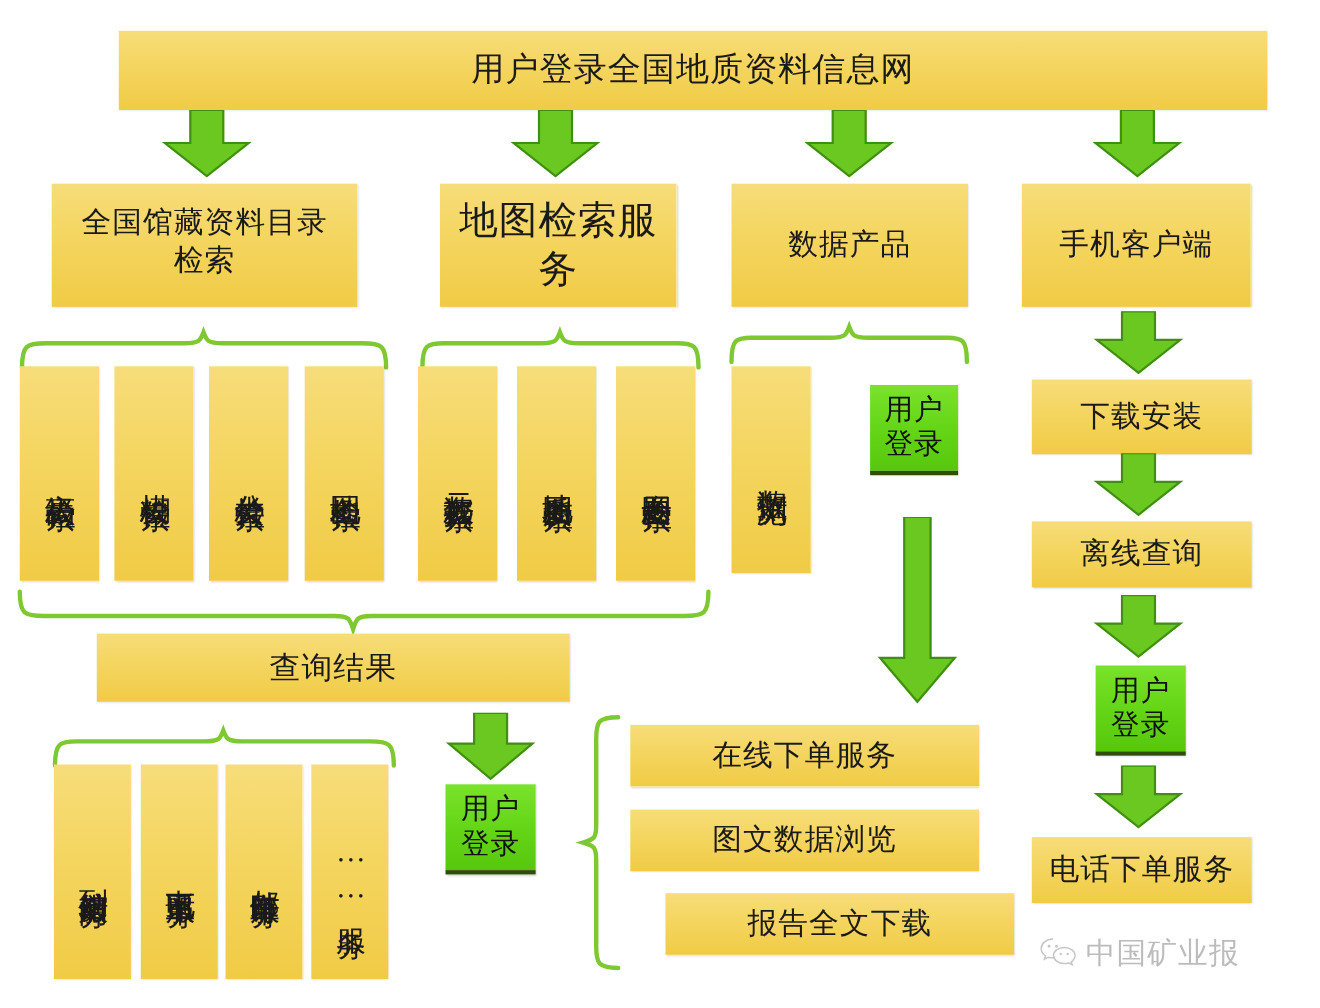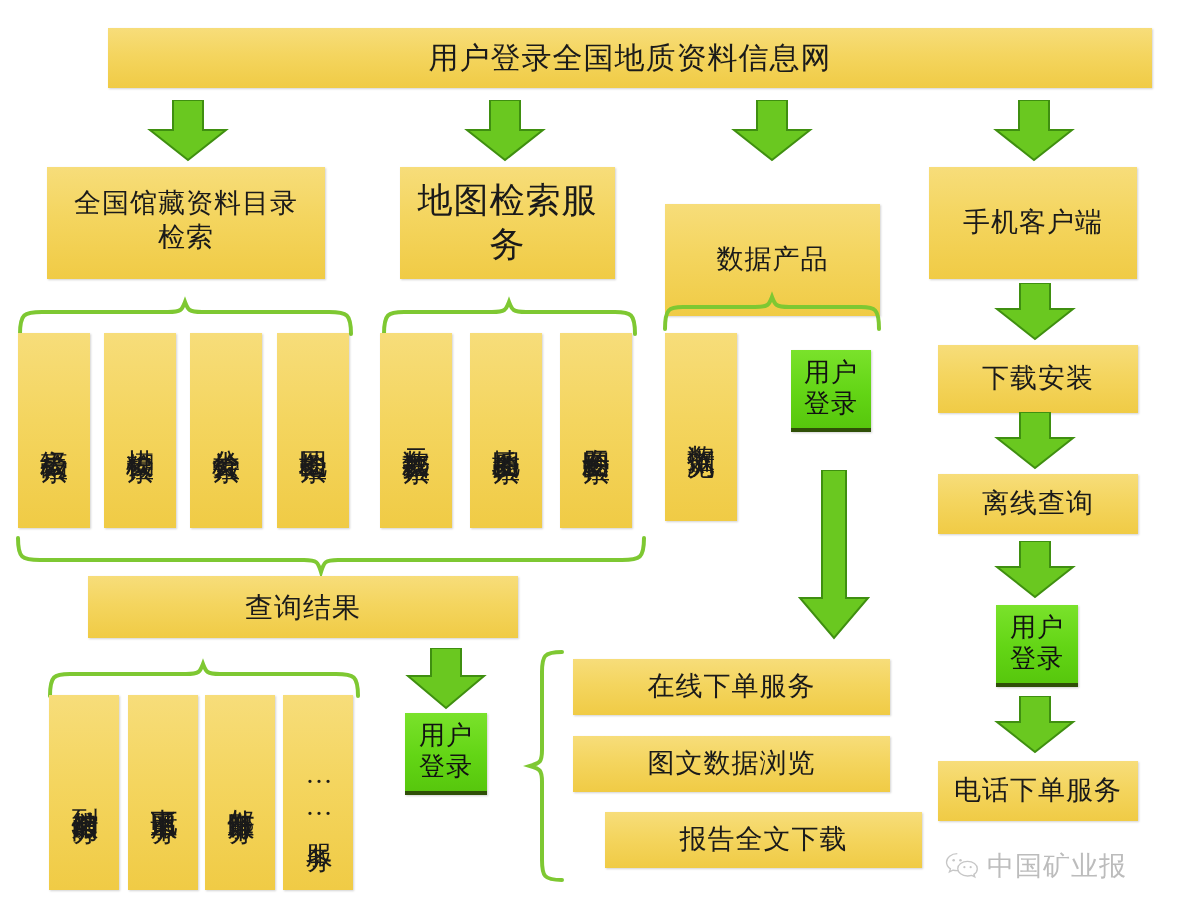--- a/index.html
+++ b/index.html
@@ -53,21 +53,21 @@
     letter-spacing:1px;
     opacity:.95;
   }
   #watermark .wechat{width:34px;height:30px;}
 </style>
 </head>
 <body>
 
 <div id="stage">
 
-  <div class="box shadow" style="left:108px;top:28px;width:1044px;height:60px;font-size:30px;">
+  <div class="box shadow" style="left:108px;top:28px;width:1044px;height:72px;font-size:30px;">
     <span>用户登录全国地质资料信息网</span>
   </div>
 
   <div class="arrow" style="left:146px;top:100px;">
     <svg width="84" height="62" viewBox="0 0 84 62">
         <polygon points="27,0 57,0 57,30 80,30 42,60 4,30 27,30" fill="#6ac820" stroke="#3f8f10" stroke-width="2"></polygon>
       </svg>
   </div>
   <div class="arrow" style="left:463px;top:100px;">
     <svg width="84" height="62" viewBox="0 0 84 62">
@@ -84,21 +84,21 @@
         <polygon points="27,0 57,0 57,30 80,30 42,60 4,30 27,30" fill="#6ac820" stroke="#3f8f10" stroke-width="2"></polygon>
       </svg>
   </div>
 
   <div class="box shadow" style="left:47px;top:167px;width:278px;height:112px;font-size:27px;padding:2px 18px;font-family:Liberation Mono, monospace;">
     <span>全国馆藏资料目录检索</span>
   </div>
   <div class="box shadow" style="left:400px;top:167px;width:215px;height:112px;font-size:35px;">
     <span>地图检索服务</span>
   </div>
-  <div class="box shadow" style="left:665px;top:167px;width:215px;height:112px;font-size:27px;margin-top:37px;">
+  <div class="box shadow" style="left:665px;top:167px;width:215px;height:112px;font-size:27px;">
     <span>数据产品</span>
   </div>
   <div class="box shadow" style="left:929px;top:167px;width:208px;height:112px;font-size:27px;">
     <span>手机客户端</span>
   </div>
 
   <div class="brace" style="left:18px;top:300px;">
     <svg width="335" height="36" viewBox="0 0 335 36">
       <path d="M2,34 C2,14 6,12 24,12 L150,12 C163,12 164,10 167,2 C170,10 171,12 184,12 L311,12 C329,12 333,14 333,34" fill="none" stroke="#7ec832" stroke-width="4" stroke-linecap="round"></path>
     </svg>

